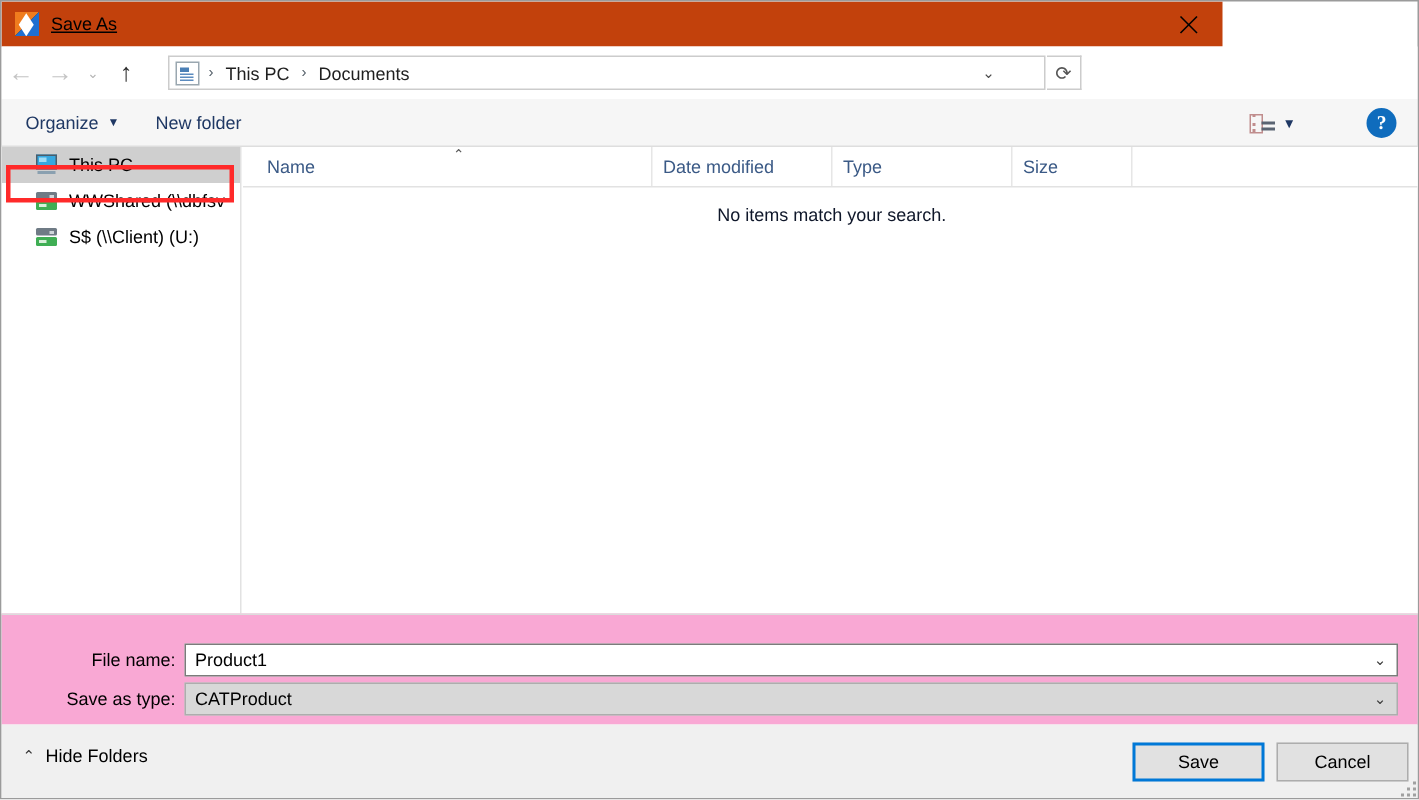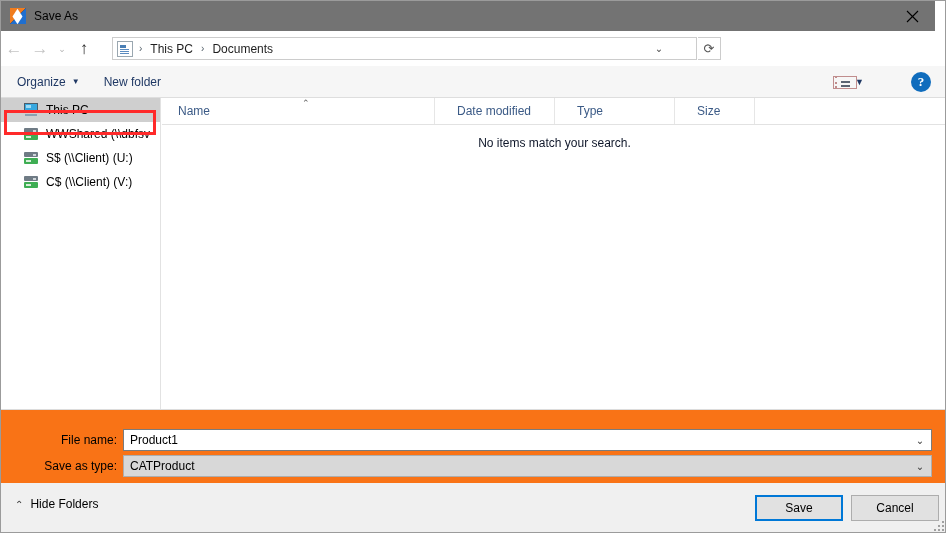--- a/index.html
+++ b/index.html
@@ -20,24 +20,25 @@
     background: #ffffff;
     border: 1px solid #9b9b9b;
     box-sizing: border-box;
     overflow: hidden;
   }
 
   
   .titlebar {
     position: absolute;
     left: 0; top: 0;
-    width: 934px; height: 30px;
-    background: #737373;
-    display: flex;
-    align-items: center;
+    width: 814px; height: 30px;
+    background: #c2410c;
+    display: flex;
+    align-items: center;
+    text-decoration: underline;
   }
   .title-icon {
     width: 16px; height: 16px;
     margin-left: 9px;
     position: relative;
     flex: none;
     background: #1a1a2e;
     overflow: hidden;
   }
   .title-icon .s1 {
@@ -398,21 +399,21 @@
   }
   .col {
     position: absolute;
     top: 0;
     height: 26px;
     display: flex;
     align-items: center;
     font-size: 12px;
     color: #3b5a86;
     border-left: 1px solid #e6e6e6;
-    padding-left: 22px;
+    padding-left: 7px;
     box-sizing: border-box;
     white-space: nowrap;
   }
   .col.first { border-left: none; padding-left: 16px; }
   .sort-caret {
     position: absolute;
     top: 1px;
     font-size: 9px;
     color: #5a5a5a;
     line-height: 1;
@@ -424,21 +425,21 @@
     text-align: center;
     font-size: 12px;
     color: #0f172a;
   }
 
   
   .form-panel {
     position: absolute;
     left: 0; top: 408px;
     width: 946px; height: 74px;
-    background: #f97316;
+    background: #f9a8d4;
     border-top: 1px solid #dcdcdc;
     box-sizing: border-box;
   }
   .form-row {
     position: absolute;
     left: 0;
     width: 946px;
     height: 22px;
     display: flex;
     align-items: center;
@@ -619,27 +620,20 @@
         </span>
         <span class="lbl">WWShared (\\dbfsv</span>
       </div>
       <div class="tree-item">
         <span class="ico-drive">
           <span class="top"></span>
             <span class="bot"></span>
         </span>
         <span class="lbl">S$ (\\Client) (U:)</span>
       </div>
-      <div class="tree-item">
-        <span class="ico-drive">
-          <span class="top"></span>
-            <span class="bot"></span>
-        </span>
-        <span class="lbl">C$ (\\Client) (V:)</span>
-      </div>
       <div class="highlight-box"></div>
     </div>
 
     <div class="filelist">
       <div class="col-head">
         <div class="col first" style="left:0; width:272px;">
           <span class="sort-caret" style="left:140px;">⌃</span>
           <span>Name</span>
         </div>
         <div class="col" style="left:272px; width:120px;">

